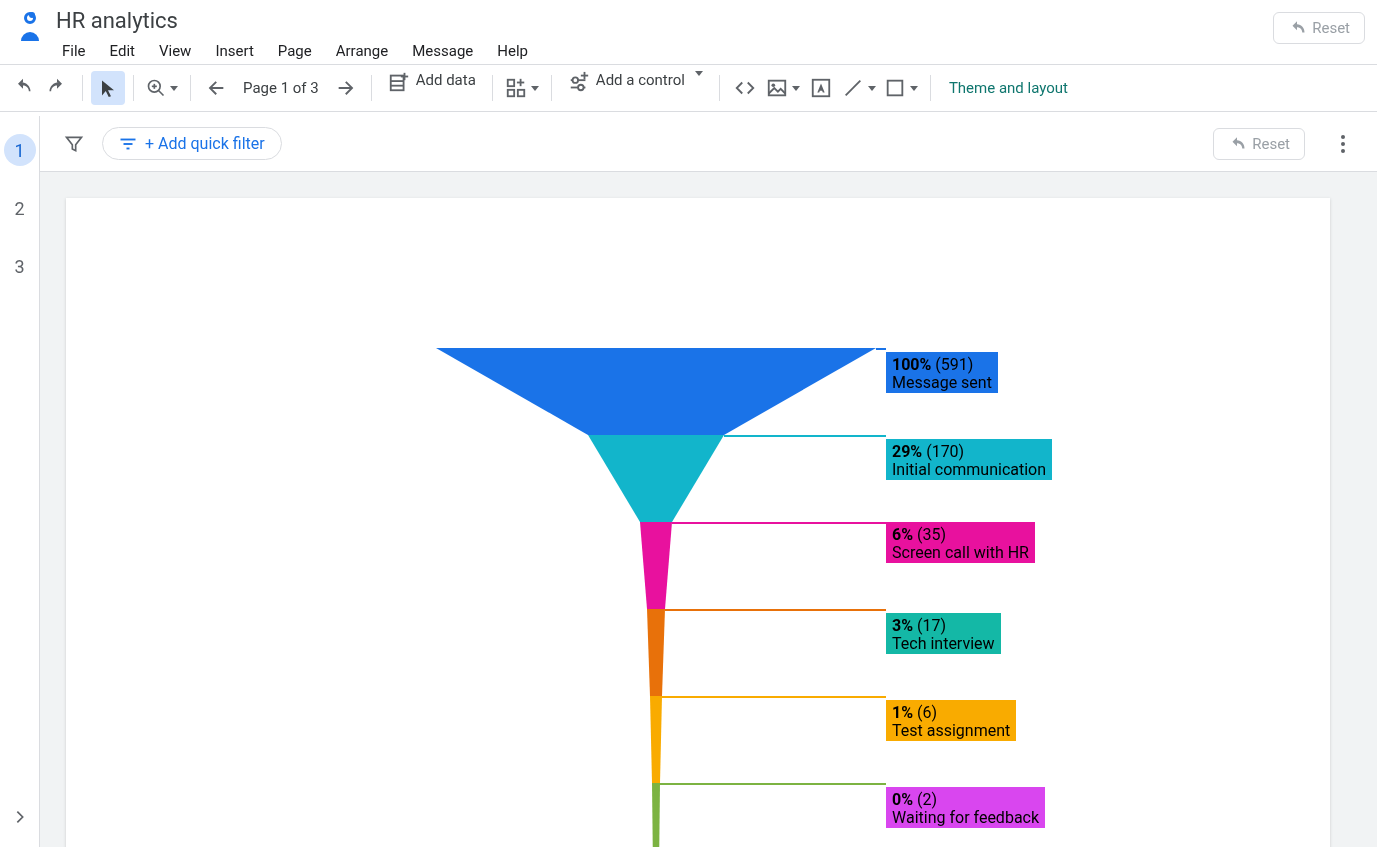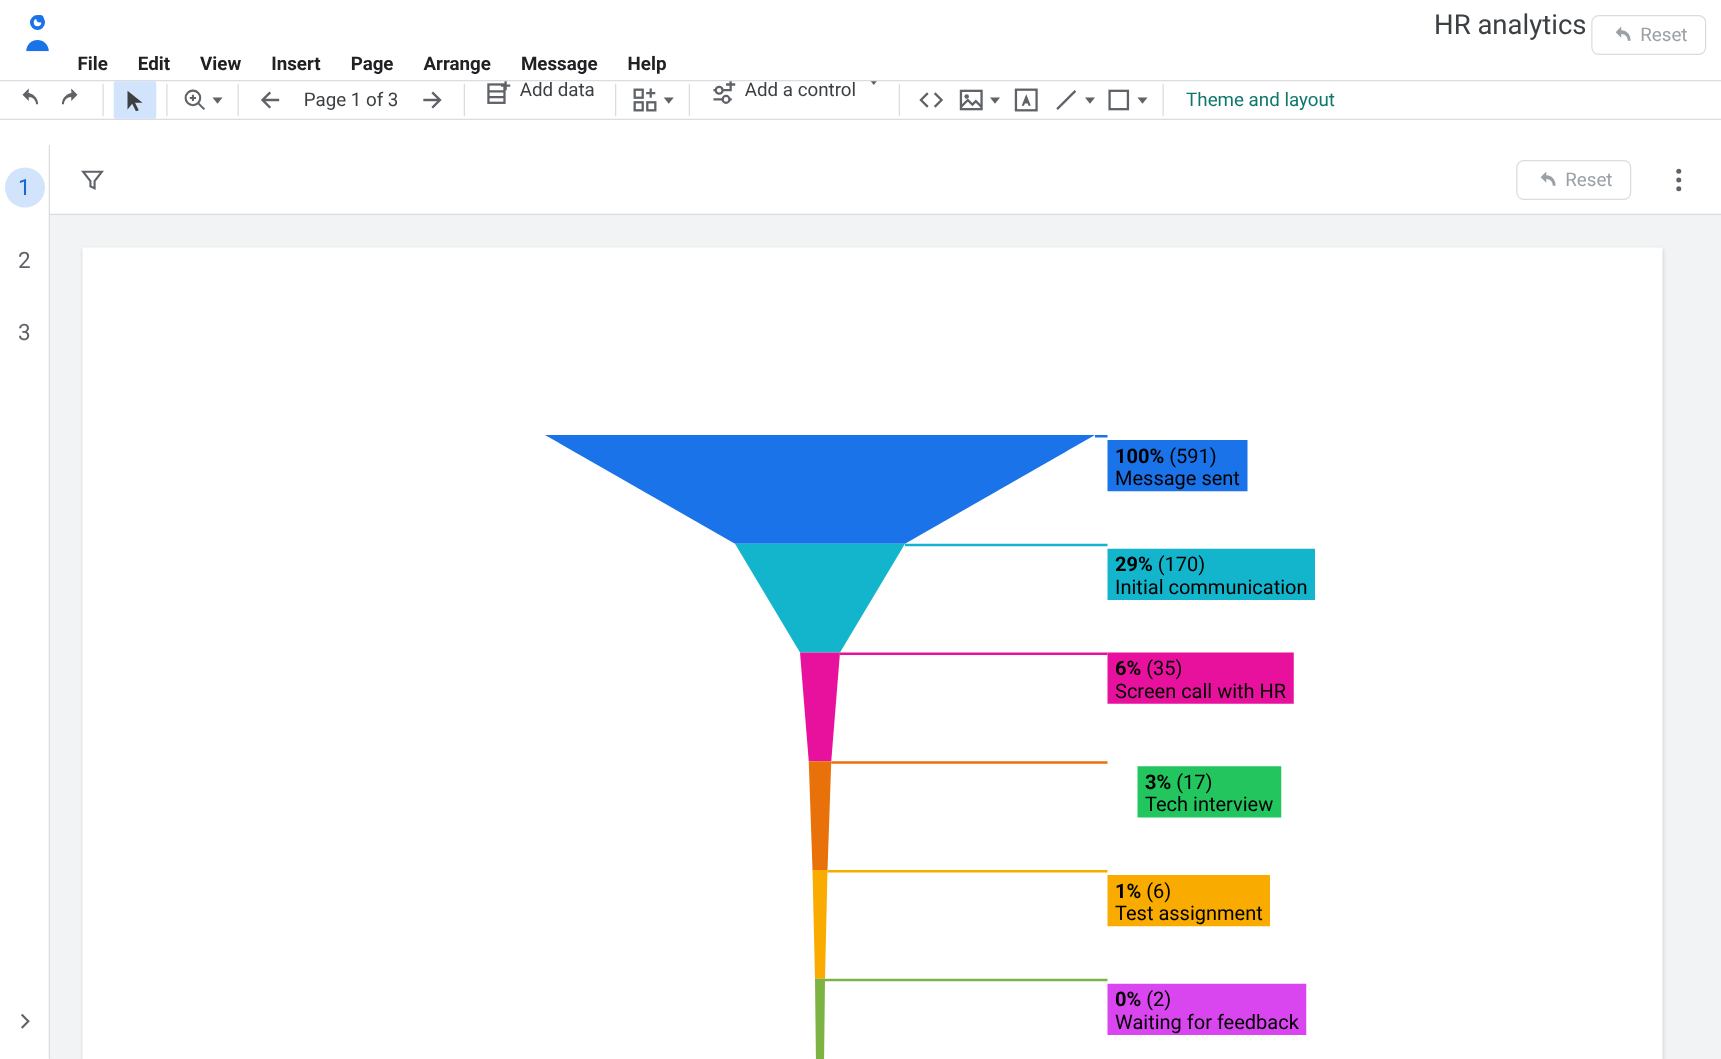--- a/index.html
+++ b/index.html
@@ -7,30 +7,30 @@
   :root{
     --border:#dadce0;
     --blue:#1a73e8;
     --hover:#f1f3f4;
     --grey-text:#5f6368;
     --sel:#e8f0fe;
     --sel-text:#1967d2;
   }
 
   
-  .titlebar { display:flex; align-items:flex-start; padding:6px 12px 0 12px;text-align:right; }
+  .titlebar { display:flex; align-items:flex-start; padding:6px 12px 0 12px; }
   .logo { width:36px; height:36px; display:flex; align-items:center; justify-content:center; margin-top:2px; }
   .doc-head { flex:1; padding-left:4px; }
   .doc-title { font-size:22px; color:#3c4043; line-height:26px; padding:2px 4px; }
   .menubar { display:flex; gap:4px; margin-top:2px; }
-  .menubar .mi { font-size:15px; color:#202124; padding:4px 10px; border-radius:4px; cursor:pointer;font-weight:bold;}
+  .menubar .mi { font-size:15px; color:#202124; padding:4px 10px; border-radius:4px; cursor:pointer;}
   .reset-top { margin-top:6px; border:1px solid var(--border); border-radius:6px; padding:6px 14px; color:#9aa0a6; display:flex; align-items:center; gap:6px; font-size:15px; cursor:pointer;}
 
   
-  .toolbar { border-top:1px solid var(--border); border-bottom:1px solid var(--border); display:flex; align-items:center; padding:12px 6px; height:32px; font-size:15px; color:#3c4043; overflow:hidden; white-space:nowrap;}
+  .toolbar { border-top:1px solid var(--border); border-bottom:1px solid var(--border); display:flex; align-items:center; padding:12px 6px; height:48px; font-size:15px; color:#3c4043; overflow:hidden; white-space:nowrap;}
   .tb-btn { display:inline-flex; align-items:center; justify-content:center; min-width:34px; height:34px; border-radius:4px; cursor:pointer; padding:0 4px; }
   .tb-btn.selected{ background:#d2e3fc;}
   .tb-sep { width:1px; height:26px; background:var(--border); margin:0 8px;}
   .tb-label { padding:0 8px; cursor:pointer; display:inline-flex; gap:6px; height:34px; border-radius:4px;}
   .caret{ width:0;height:0;border-left:4px solid transparent;border-right:4px solid transparent;border-top:5px solid #5f6368; margin-left:4px;}
   svg{display:block;}
   .page-ind{ padding:0 10px; color:#3c4043;}
   .right-text{ padding:0 10px; color:#0f766e;}
 
   
@@ -211,20 +211,28 @@
         </svg>
     </div>
   </div>
 
   <div class="workspace">
     <div class="filterbar">
       <div class="funnel-icon">
         <svg width="20" height="20" viewBox="0 0 24 24">
             <path d="M3 4h18l-7 9v7l-4-2v-5z" fill="none" stroke="#5f6368" stroke-width="2"></path>
           </svg>
+      </div>
+      <div class="quick-filter">
+        <svg width="18" height="14" viewBox="0 0 24 18">
+            <line x1="2" y1="3" x2="22" y2="3" stroke="#1a73e8" stroke-width="2.5"></line>
+            <line x1="6" y1="9" x2="18" y2="9" stroke="#1a73e8" stroke-width="2.5"></line>
+            <line x1="10" y1="15" x2="14" y2="15" stroke="#1a73e8" stroke-width="2.5"></line>
+          </svg>
+        <span>+ Add quick filter</span>
       </div>
       <div class="fb-reset">
         <svg width="18" height="14" viewBox="0 0 24 18">
             <path d="M12 4V0L6 6l6 6V8c4 0 7 3 7 7h3c0-6-4-11-10-11z" fill="#9aa0a6"></path>
           </svg>
         <span>Reset</span>
       </div>
       <div class="kebab">
           <span></span>
           <span></span>
@@ -248,21 +256,21 @@
               <polygon points="214,348 226,348 224,435 216,435" fill="#f9ab00"></polygon>
               <line x1="226" y1="349" x2="450" y2="349" stroke="#f9ab00" stroke-width="2"></line>
               <polygon points="216,435 224,435 223,522 217,522" fill="#7cb342"></polygon>
               <line x1="224" y1="436" x2="450" y2="436" stroke="#7cb342" stroke-width="2"></line>
             </svg>
         </div>
         <div class="labels" id="funnel-labels">
             <div class="lbl" style="top: 4px; background: rgb(26, 115, 232); white-space: nowrap;"><b>100%</b> (591)<br>Message sent</div>
             <div class="lbl" style="top: 91px; background: rgb(18, 181, 203); white-space: nowrap;"><b>29%</b> (170)<br>Initial communication</div>
             <div class="lbl" style="top: 174px; background: rgb(232, 17, 158); white-space: nowrap;"><b>6%</b> (35)<br>Screen call with HR</div>
-            <div class="lbl" style="top: 265px; background: #22c55e; white-space: nowrap; margin-left: 24px;"><b>3%</b> (17)<br>Tech interview</div>
+            <div class="lbl" style="top: 265px; background: #14b8a6; white-space: nowrap;"><b>3%</b> (17)<br>Tech interview</div>
             <div class="lbl" style="top: 352px; background: rgb(249, 171, 0); white-space: nowrap;"><b>1%</b> (6)<br>Test assignment</div>
             <div class="lbl" style="top: 439px; background: #d946ef; white-space: nowrap;"><b>0%</b> (2)<br>Waiting for feedback</div>
           </div>
 
       </div>
     </div>
   </div>
 </div>
 
 </body></html>

